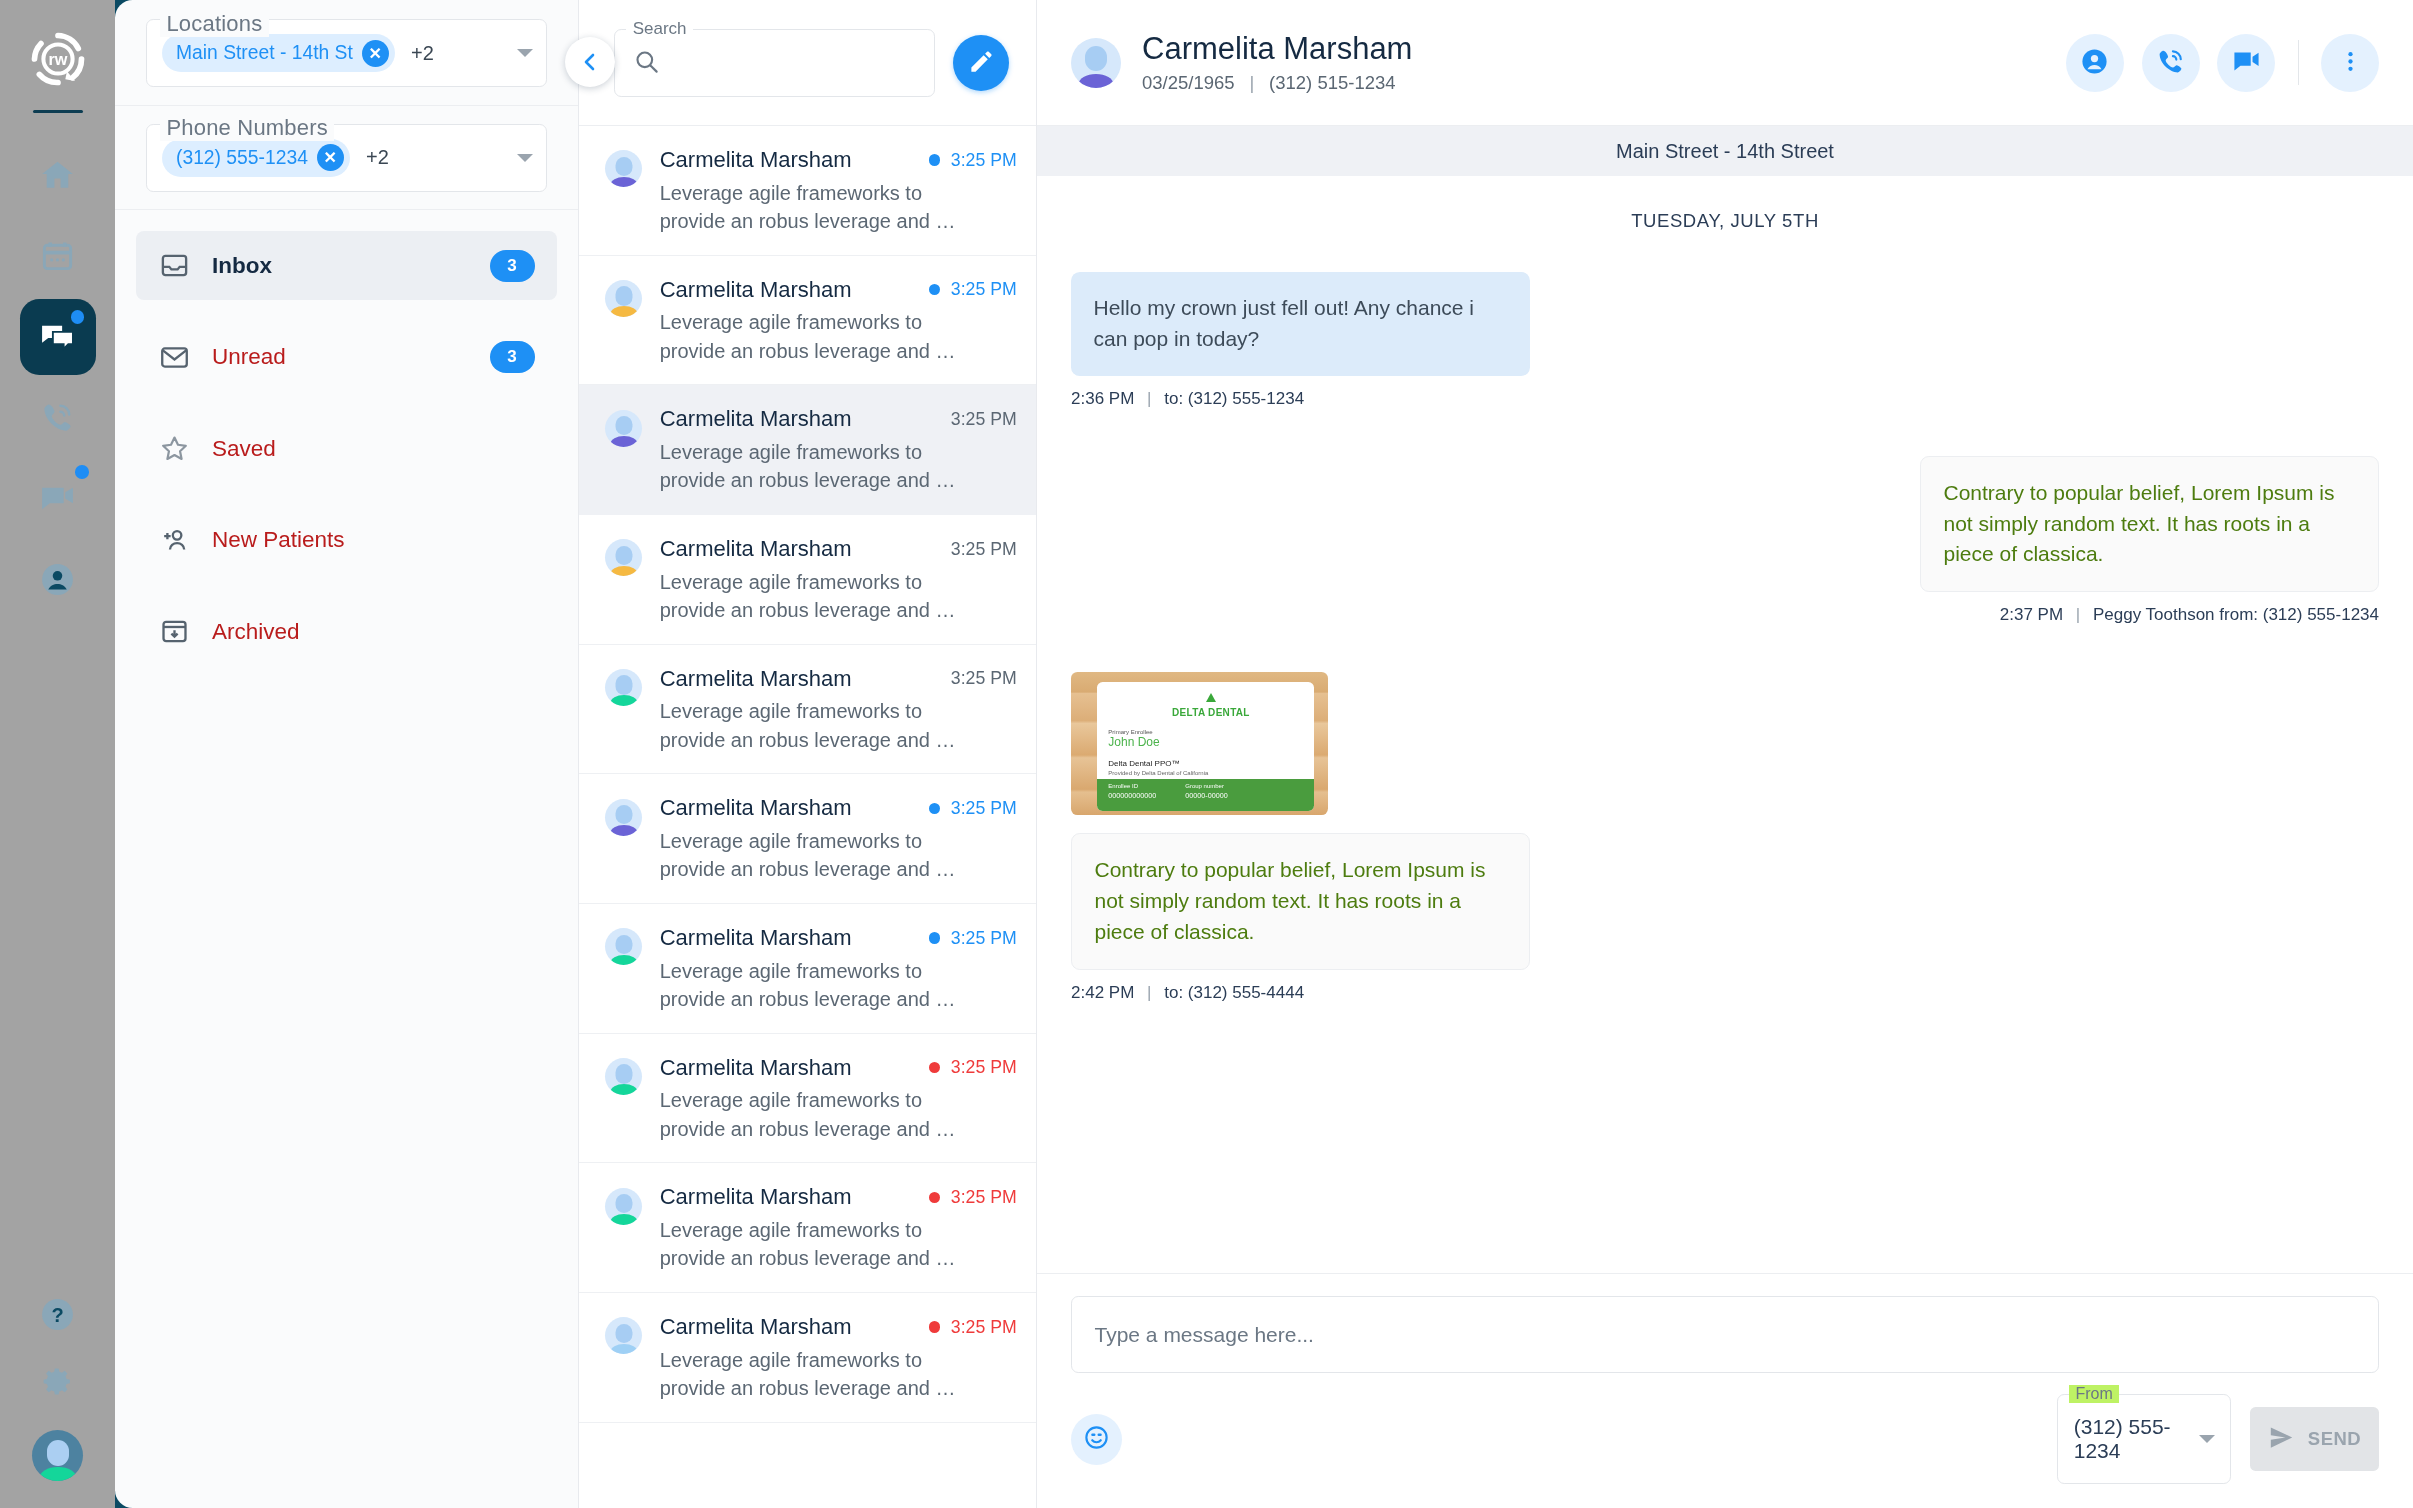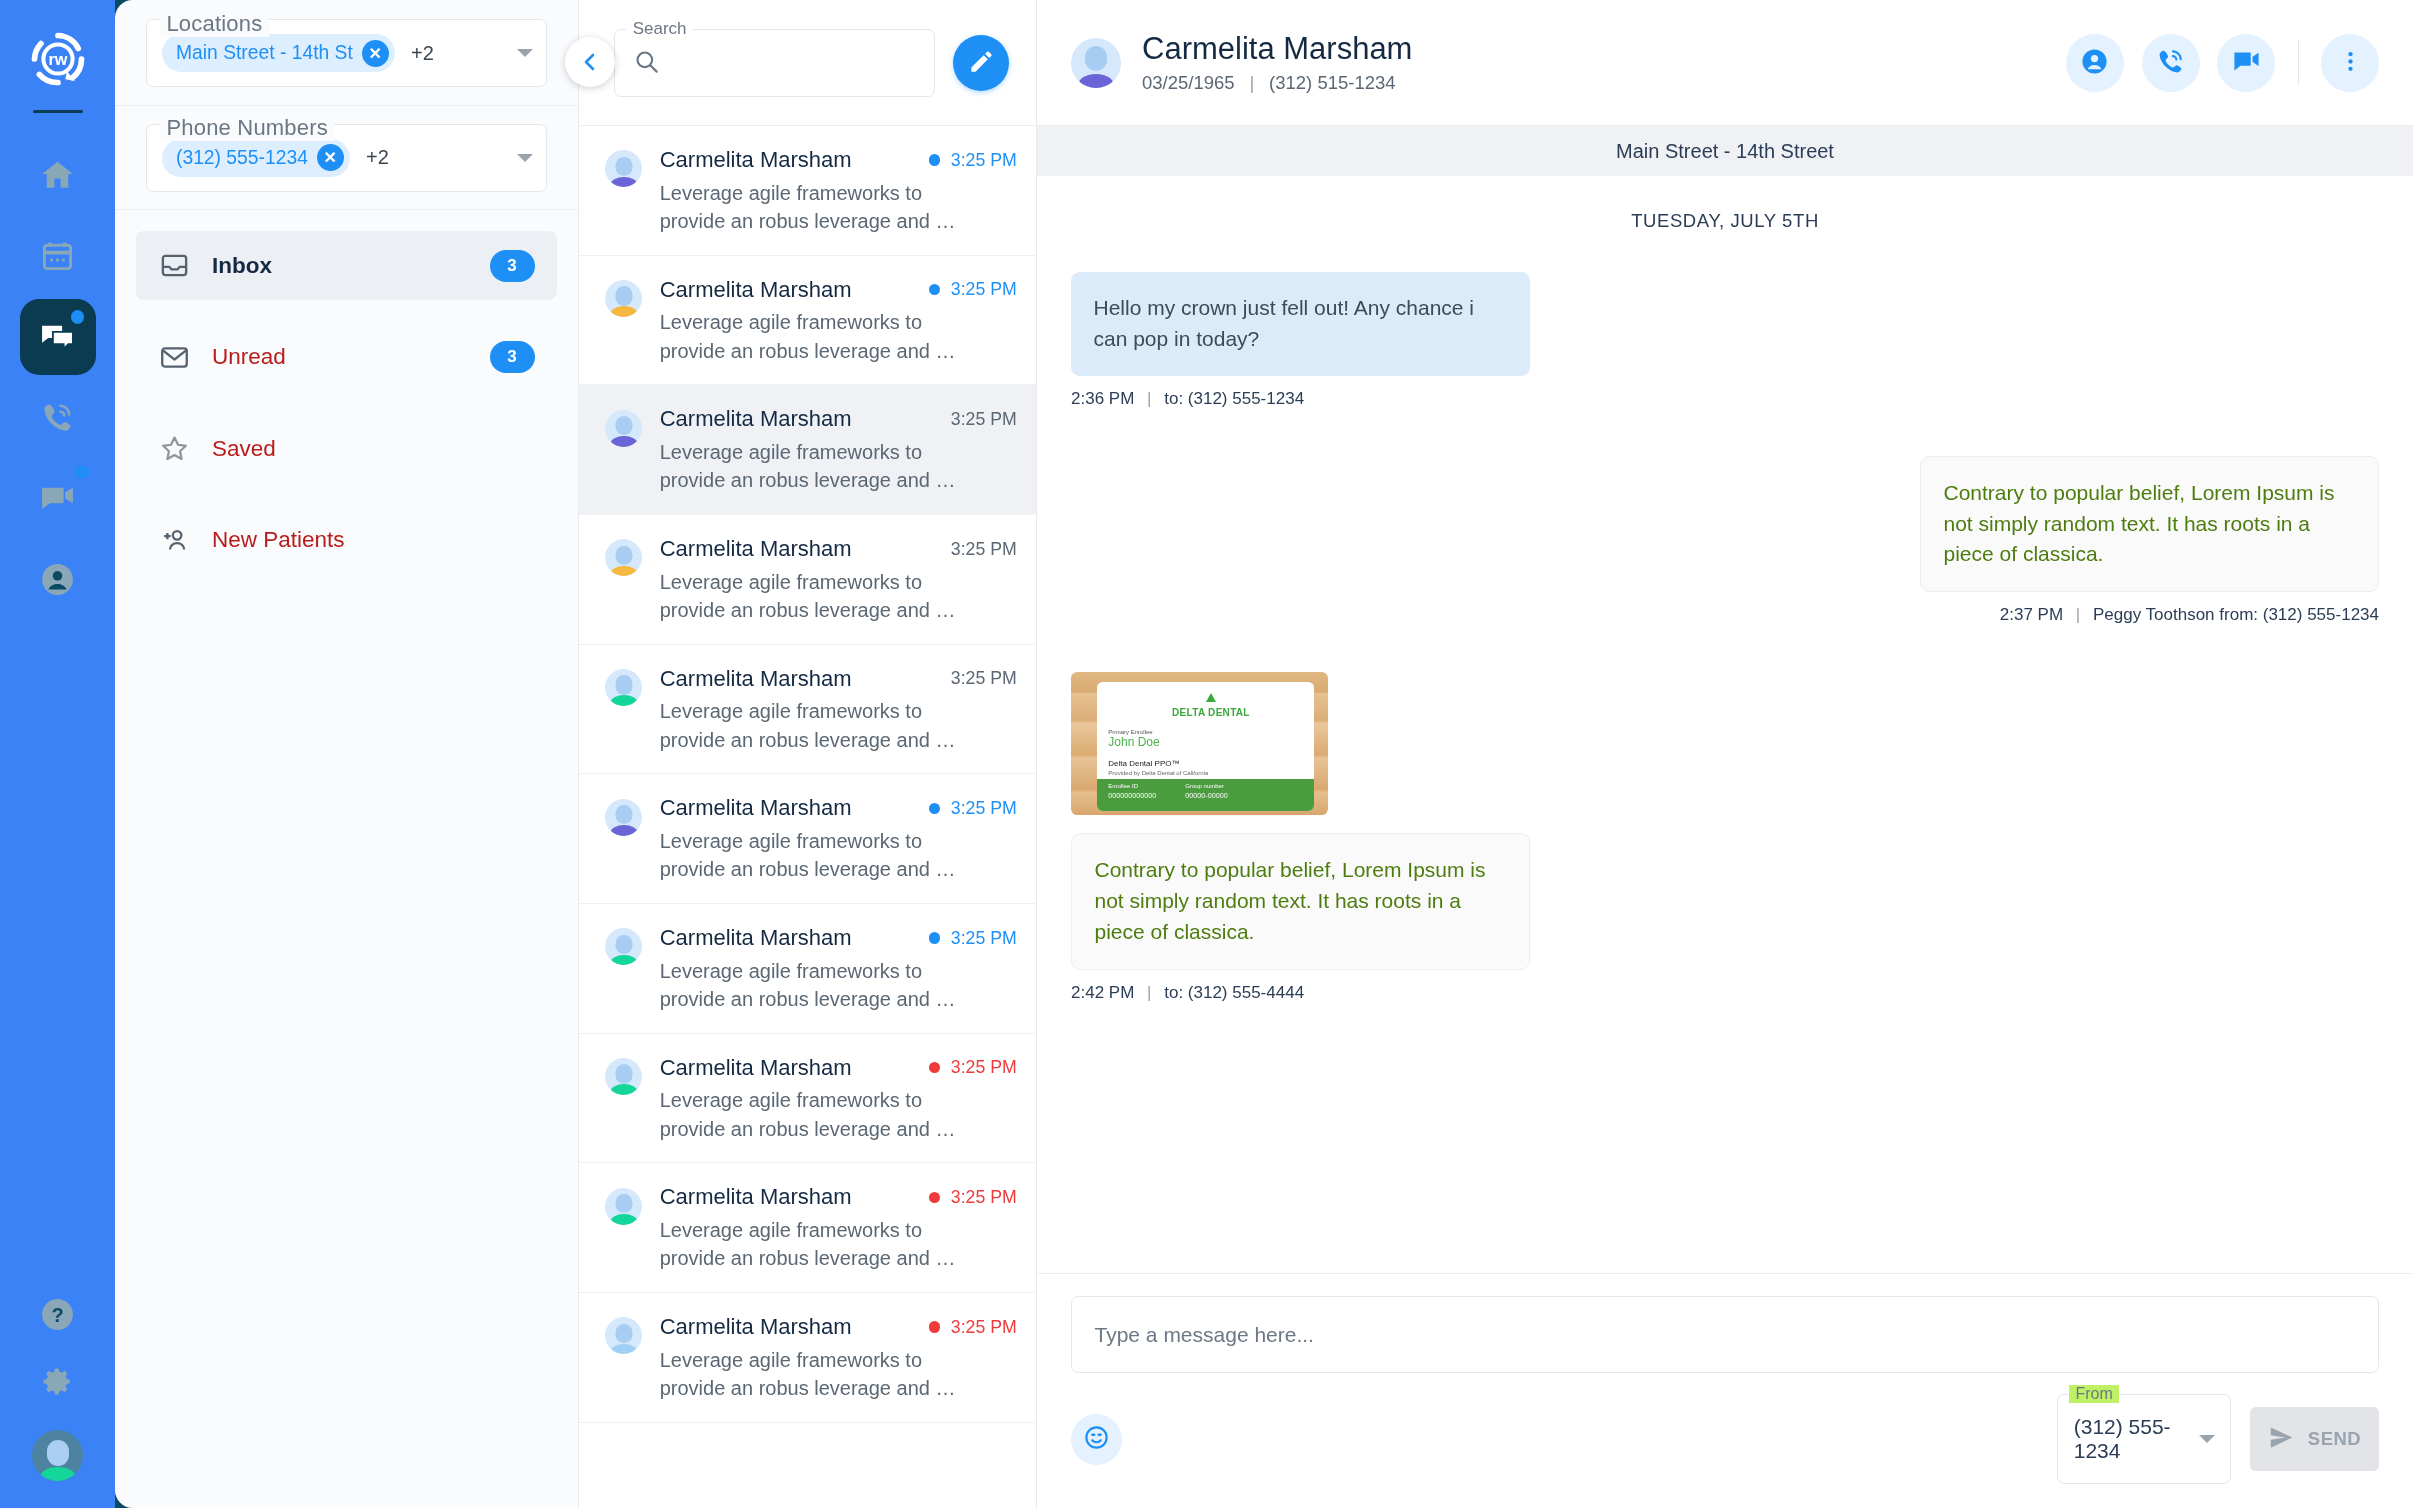--- a/index.html
+++ b/index.html
@@ -7,21 +7,21 @@
     width: 2413px; height: 1508px;
     font-family: "Liberation Sans", sans-serif;
     background: #0b4a63;
     overflow: hidden;
   }
   .app { position: relative; width: 2413px; height: 1508px; display: flex; }
 
   
   .rail {
     width: 115px; min-width: 115px; height: 1508px;
-    background: #3b82f6;
+    background: #a3a3a3;
     display: flex; flex-direction: column; align-items: center;
     position: relative;
   }
   .logo-wrap { margin-top: 29px; margin-bottom: 21px; }
   .logo {
     width: 60px; height: 60px; position: relative;
   }
   .logo svg { display: block; }
   .rail-divider {
     width: 50px; height: 3.2px; background: #0d3d52; border-radius: 1.6px;
@@ -456,20 +456,30 @@
       </div>
       <div class="folder">
         <span class="folder-icon">
           <svg width="31" height="31" viewBox="0 0 24 24" fill="none" stroke="#56636f" stroke-width="1.8">
             <circle cx="14" cy="8" r="3.3"></circle>
               <path d="M8.5 19c0-3 2.6-5 5.5-5s5.5 2 5.5 5"></path>
             <path d="M4 8.6h5M6.5 6.1v5"></path>
           </svg>
         </span>
         <span class="folder-label">New Patients</span>
+      </div>
+      <div class="folder">
+        <span class="folder-icon">
+          <svg width="31" height="31" viewBox="0 0 24 24" fill="none" stroke="#56636f" stroke-width="1.8">
+            <rect x="3.5" y="4.5" width="17" height="15" rx="2"></rect>
+              <path d="M3.5 8.5h17"></path>
+            <path d="M12 11v5M9.6 13.6L12 16l2.4-2.4"></path>
+          </svg>
+        </span>
+        <span class="folder-label">Archived</span>
       </div>
     </div>
   </div>
 
   <div class="collapse-btn">
     <svg width="24" height="24" viewBox="0 0 24 24" fill="none" stroke="#1e90f5" stroke-width="2.6" stroke-linecap="round" stroke-linejoin="round">
       <path d="M15 5l-7 7 7 7"></path>
     </svg>
   </div>
 

